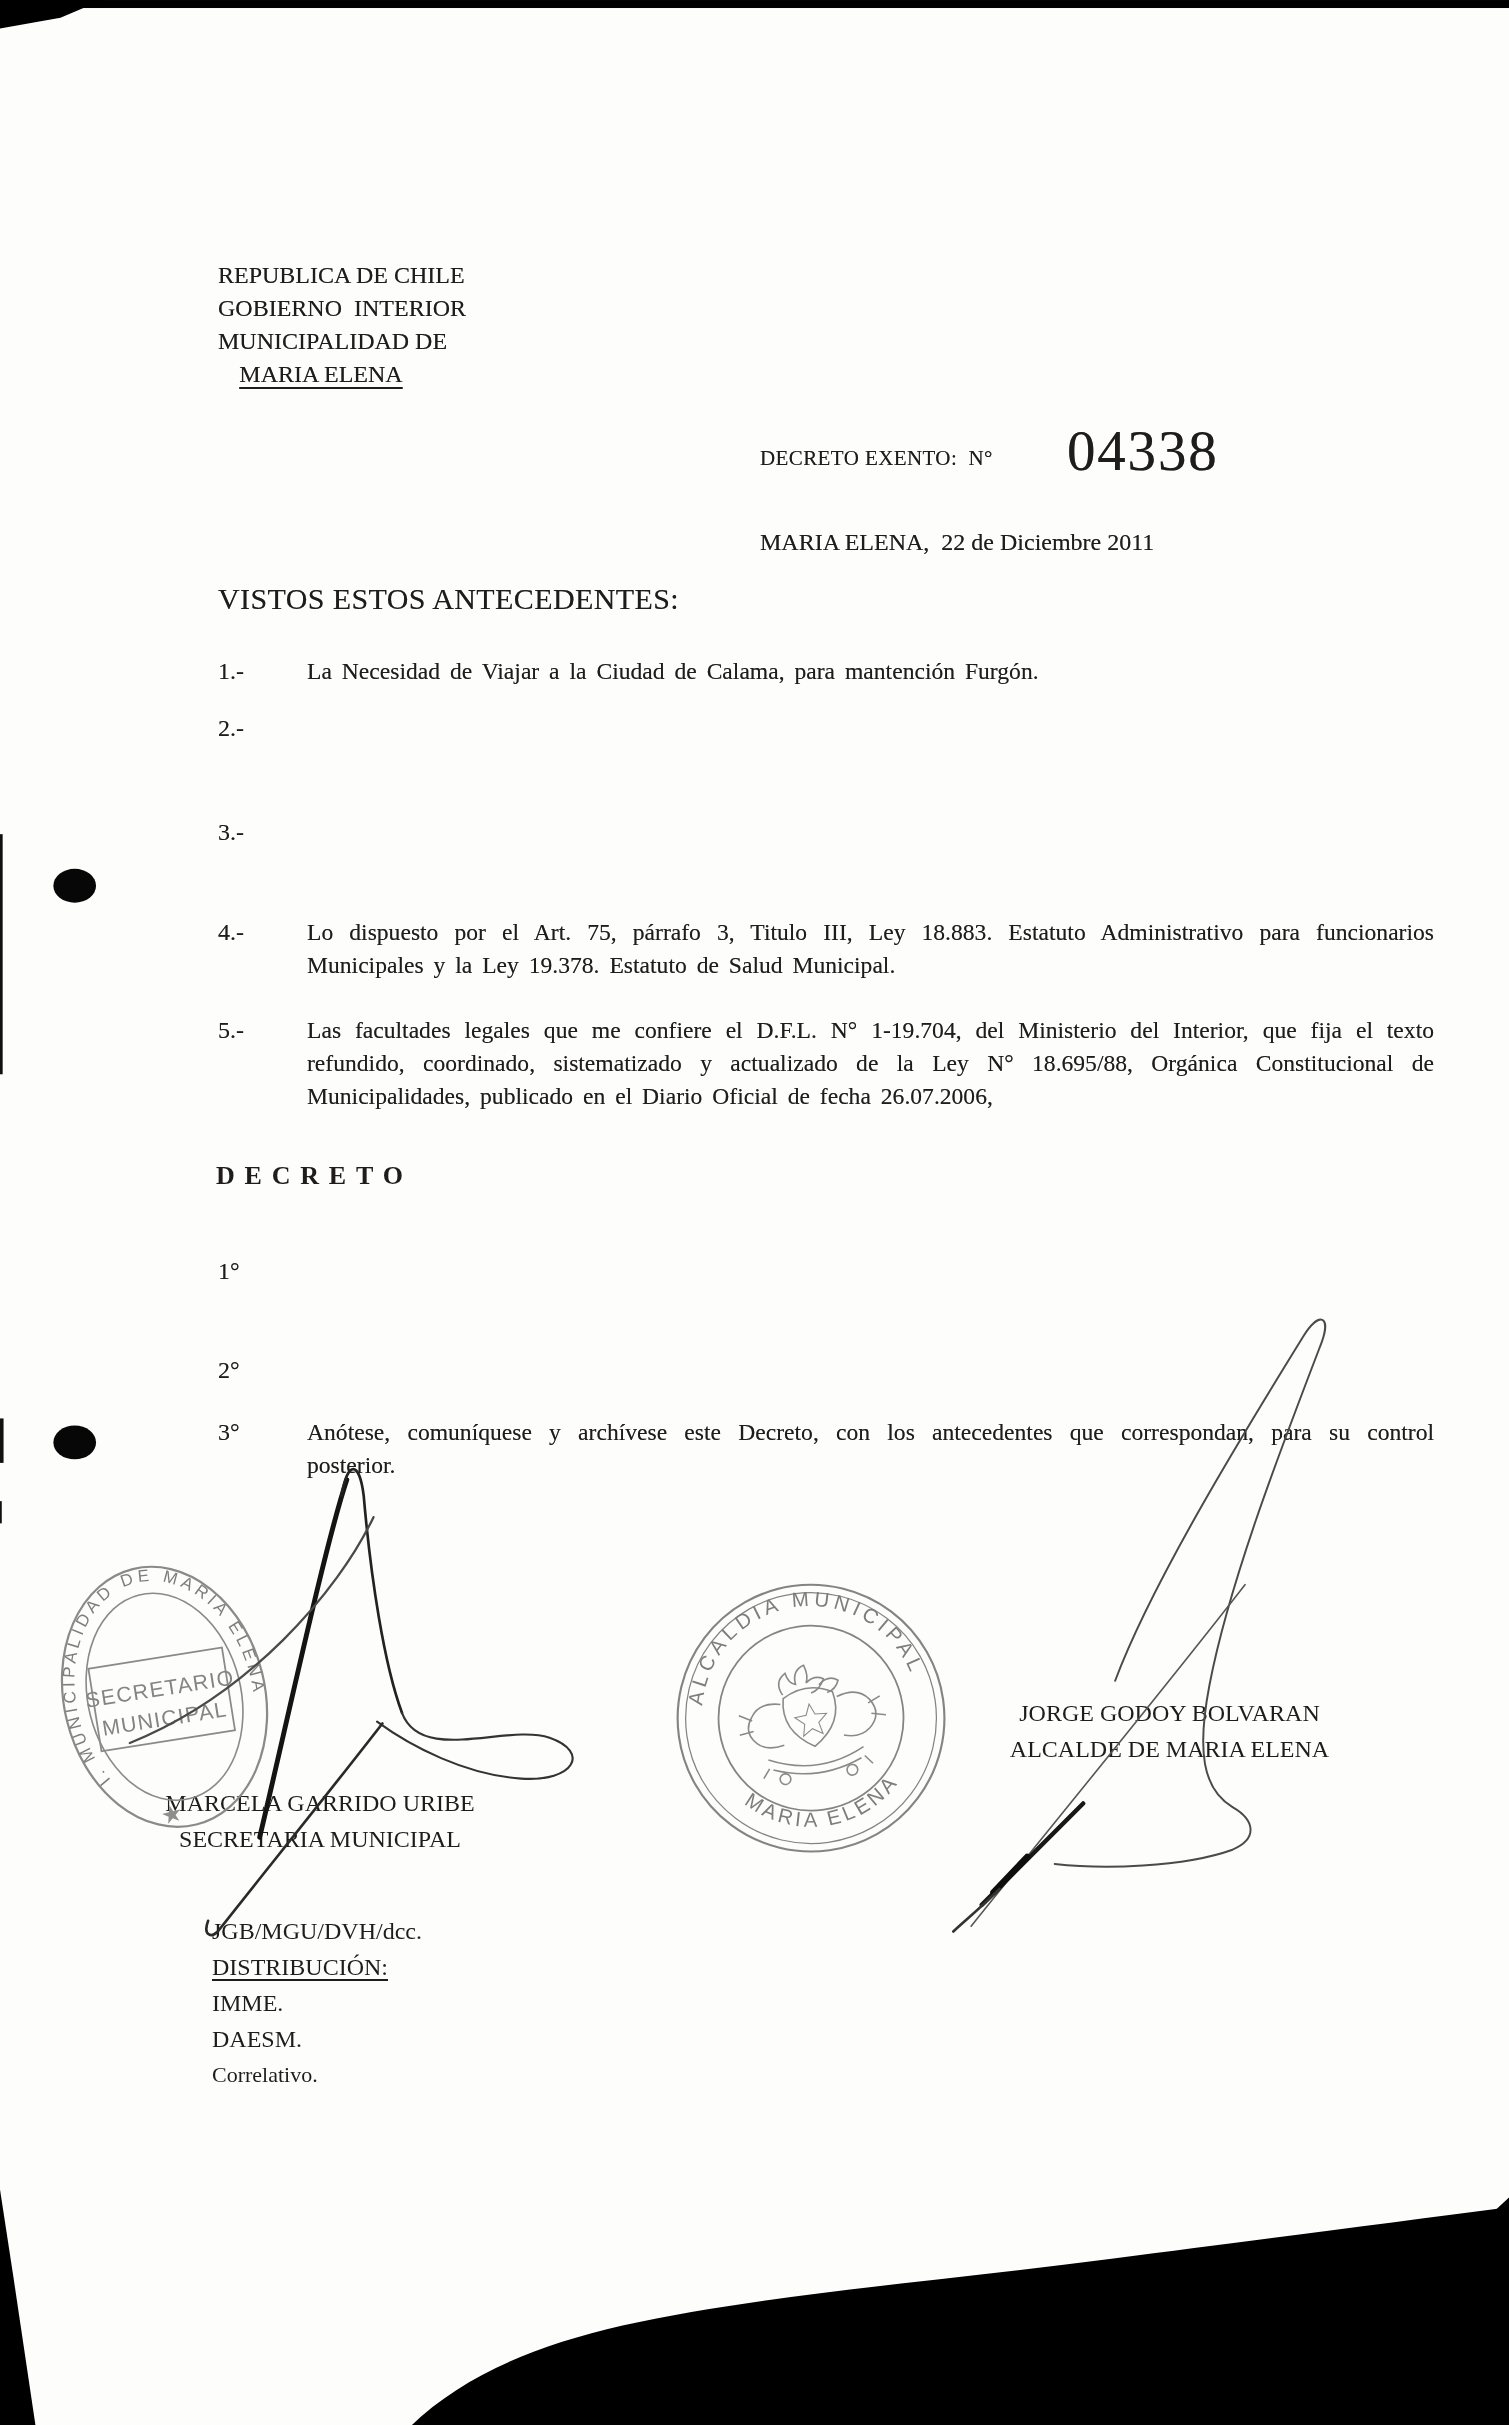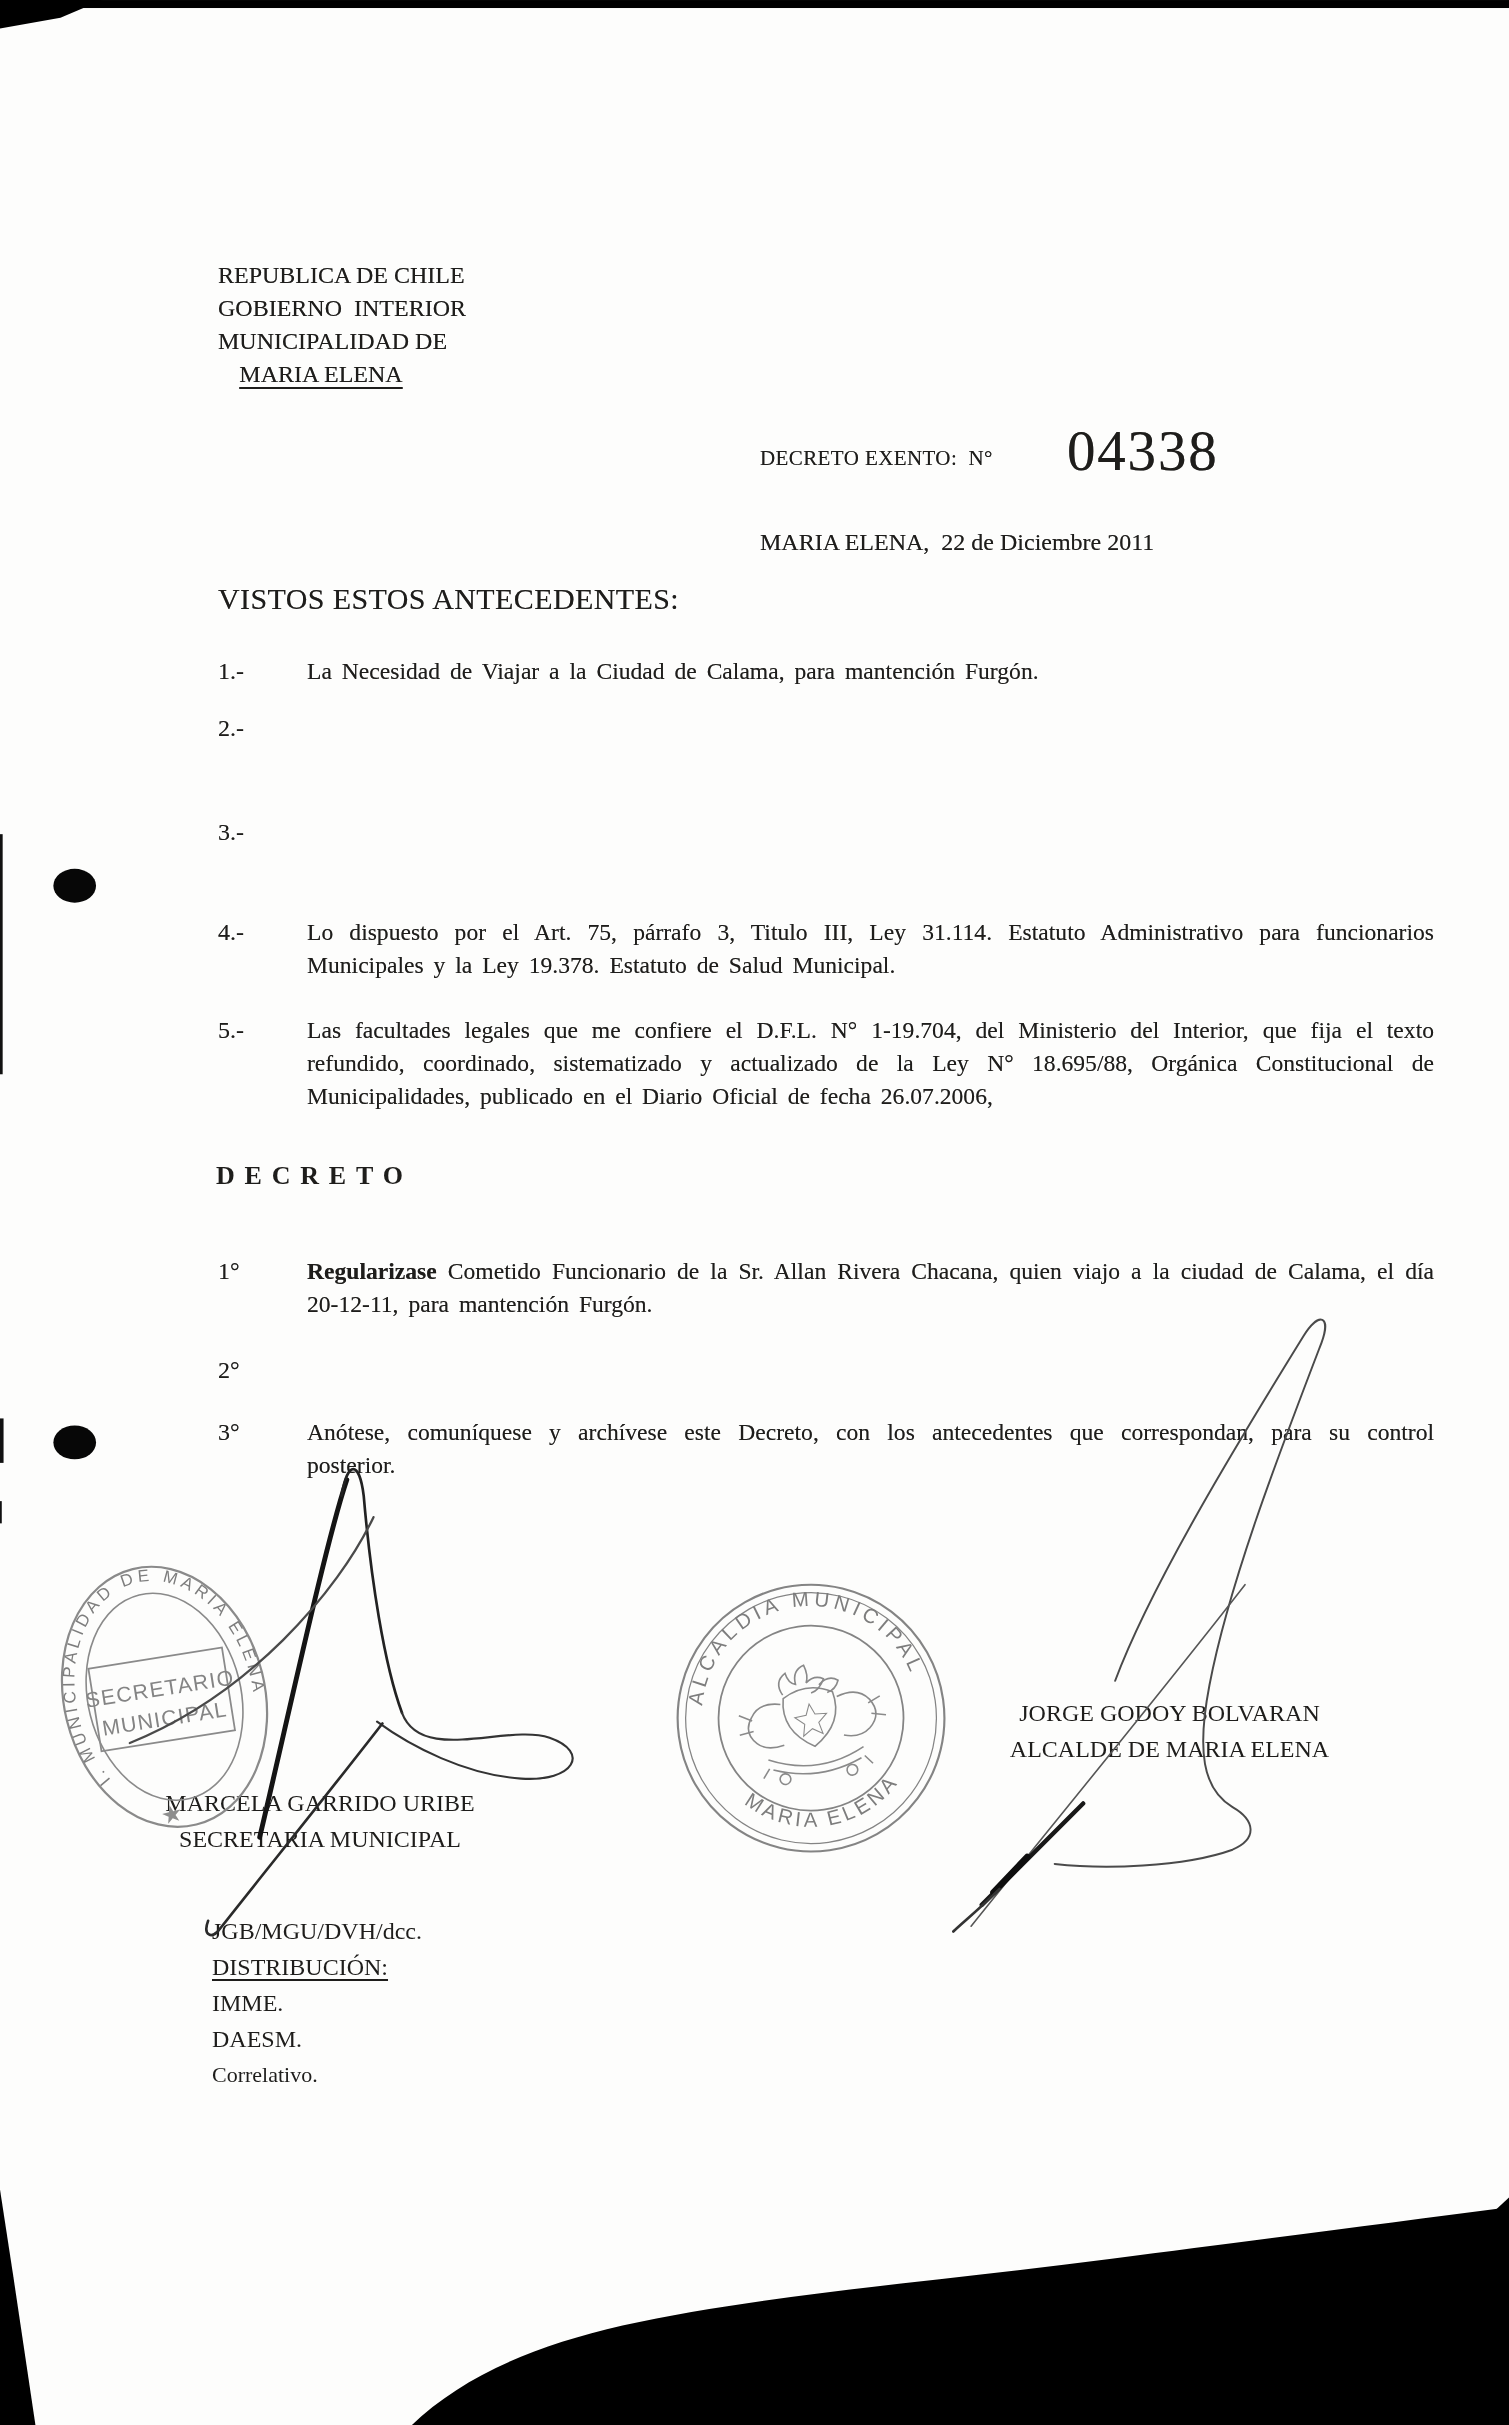--- a/index.html
+++ b/index.html
@@ -65,29 +65,28 @@
     <div class="abs txt vistos-heading">VISTOS ESTOS ANTECEDENTES:</div>
 
     <div class="abs item-num" style="top:655px">1.-</div>
     <div class="abs item-text" style="top:655px">La Necesidad de Viajar a la Ciudad de Calama, para mantención Furgón.</div>
 
     <div class="abs item-num" style="top:712px">2.-</div>
 
     <div class="abs item-num" style="top:816px">3.-</div>
 
     <div class="abs item-num" style="top:916px">4.-</div>
-    <div class="abs item-text" style="top:916px">Lo dispuesto por el Art. 75, párrafo 3, Titulo III, Ley 31.114. Estatuto Administrativo para funcionarios Municipales y la Ley 19.378. Estatuto de Salud Municipal.</div>
+    <div class="abs item-text" style="top:916px">Lo dispuesto por el Art. 75, párrafo 3, Titulo III, Ley 18.883. Estatuto Administrativo para funcionarios Municipales y la Ley 19.378. Estatuto de Salud Municipal.</div>
 
     <div class="abs item-num" style="top:1014px">5.-</div>
     <div class="abs item-text" style="top:1014px">Las facultades legales que me confiere el D.F.L. N° 1-19.704, del Ministerio del Interior, que fija el texto refundido, coordinado, sistematizado y actualizado de la Ley N° 18.695/88, Orgánica Constitucional de Municipalidades, publicado en el Diario Oficial de fecha 26.07.2006,</div>
 
     <div class="abs decreto-heading">DECRETO</div>
 
     <div class="abs item-num" style="top:1255px">1°</div>
-    <div class="abs item-text" style="top:1255px"><b>Regularizase</b><span> Cometido Funcionario de la Sr. Allan Rivera Chacana, quien viajo a la ciudad de Calama, el día 20-12-11, para mantención Furgón.</span></div>
 
     <div class="abs item-num" style="top:1354px">2°</div>
 
     <div class="abs item-num" style="top:1416px">3°</div>
     <div class="abs item-text" style="top:1416px">Anótese, comuníquese y archívese este Decreto, con los antecedentes que correspondan, para su control posterior.</div>
 
     <div class="abs sig-block sig-left">
       <div>MARCELA GARRIDO URIBE</div>
       <div>SECRETARIA MUNICIPAL</div>
     </div>

